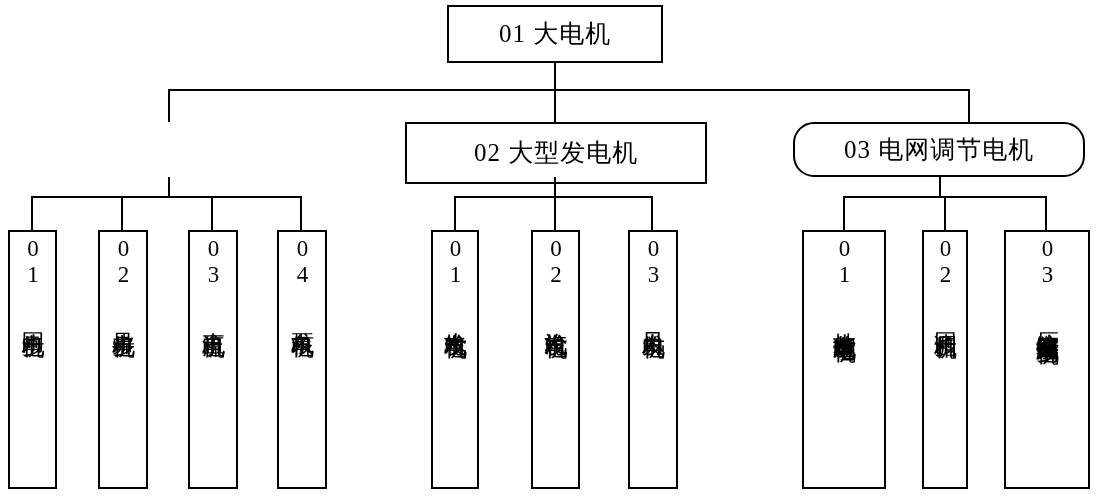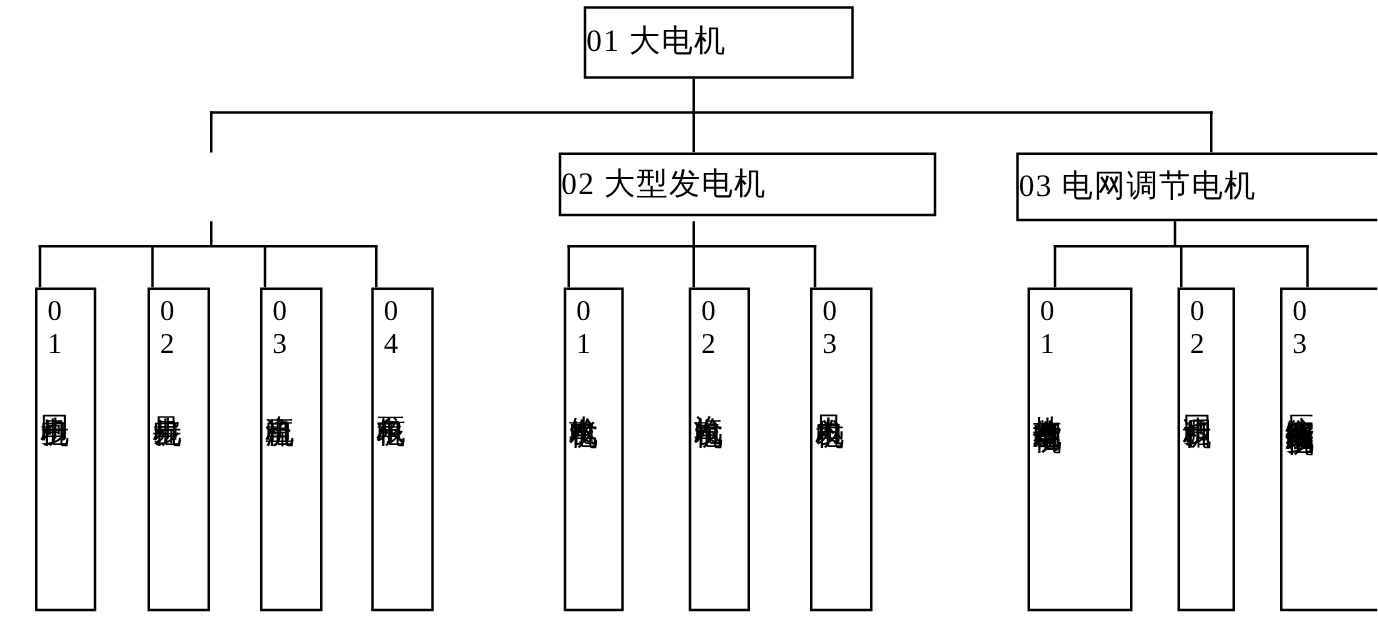--- a/index.html
+++ b/index.html
@@ -11,22 +11,21 @@
     color:#000000;
     overflow:hidden;
   }
   .node{
     position:absolute;
     box-sizing:border-box;
     border:2px solid #000000;
     background:#ffffff;
     display:flex;
     align-items:flex-start;
-    justify-content:flex-start;
-    margin-left:20px;
+    justify-content:center;
   }
   .node.level1,.node.level2{
     align-items:center;
   }
   .label-h{
     font-size:25px;
     line-height:1.1;
     letter-spacing:1px;
     white-space:nowrap;
     text-align:center;
@@ -61,25 +60,25 @@
     <span class="label-h">01 大电机</span>
   </div>
 
   <div class="line vline" style="left:554px;top:63px;width:2px;height:27px;"></div>
   <div class="line hline" style="left:168px;top:89px;width:802px;height:2px;"></div>
   <div class="line vline" style="left:168px;top:89px;width:2px;height:33px;"></div>
   <div class="line vline" style="left:554px;top:89px;width:2px;height:33px;"></div>
   <div class="line vline" style="left:968px;top:89px;width:2px;height:33px;"></div>
 
 
-  <div class="node level2" style="left:427px;top:122px;width:302px;height:51px;">
+  <div class="node level2" style="left:405px;top:122px;width:302px;height:62px;">
     <span class="label-h">02  大型发电机</span>
   </div>
 
-  <div class="node level2" style="left:793px;top:122px;width:292px;height:55px;">
+  <div class="node level2" style="left:793px;top:122px;width:292px;height:55px;border-radius:21px;">
     <span class="label-h">03  电网调节电机</span>
   </div>
 
   <div class="line vline" style="left:168px;top:177px;width:2px;height:20px;"></div>
   <div class="line hline" style="left:31px;top:196px;width:271px;height:2px;"></div>
   <div class="line vline" style="left:31px;top:196px;width:2px;height:34px;"></div>
   <div class="line vline" style="left:121px;top:196px;width:2px;height:34px;"></div>
   <div class="line vline" style="left:211px;top:196px;width:2px;height:34px;"></div>
   <div class="line vline" style="left:300px;top:196px;width:2px;height:34px;"></div>
 

